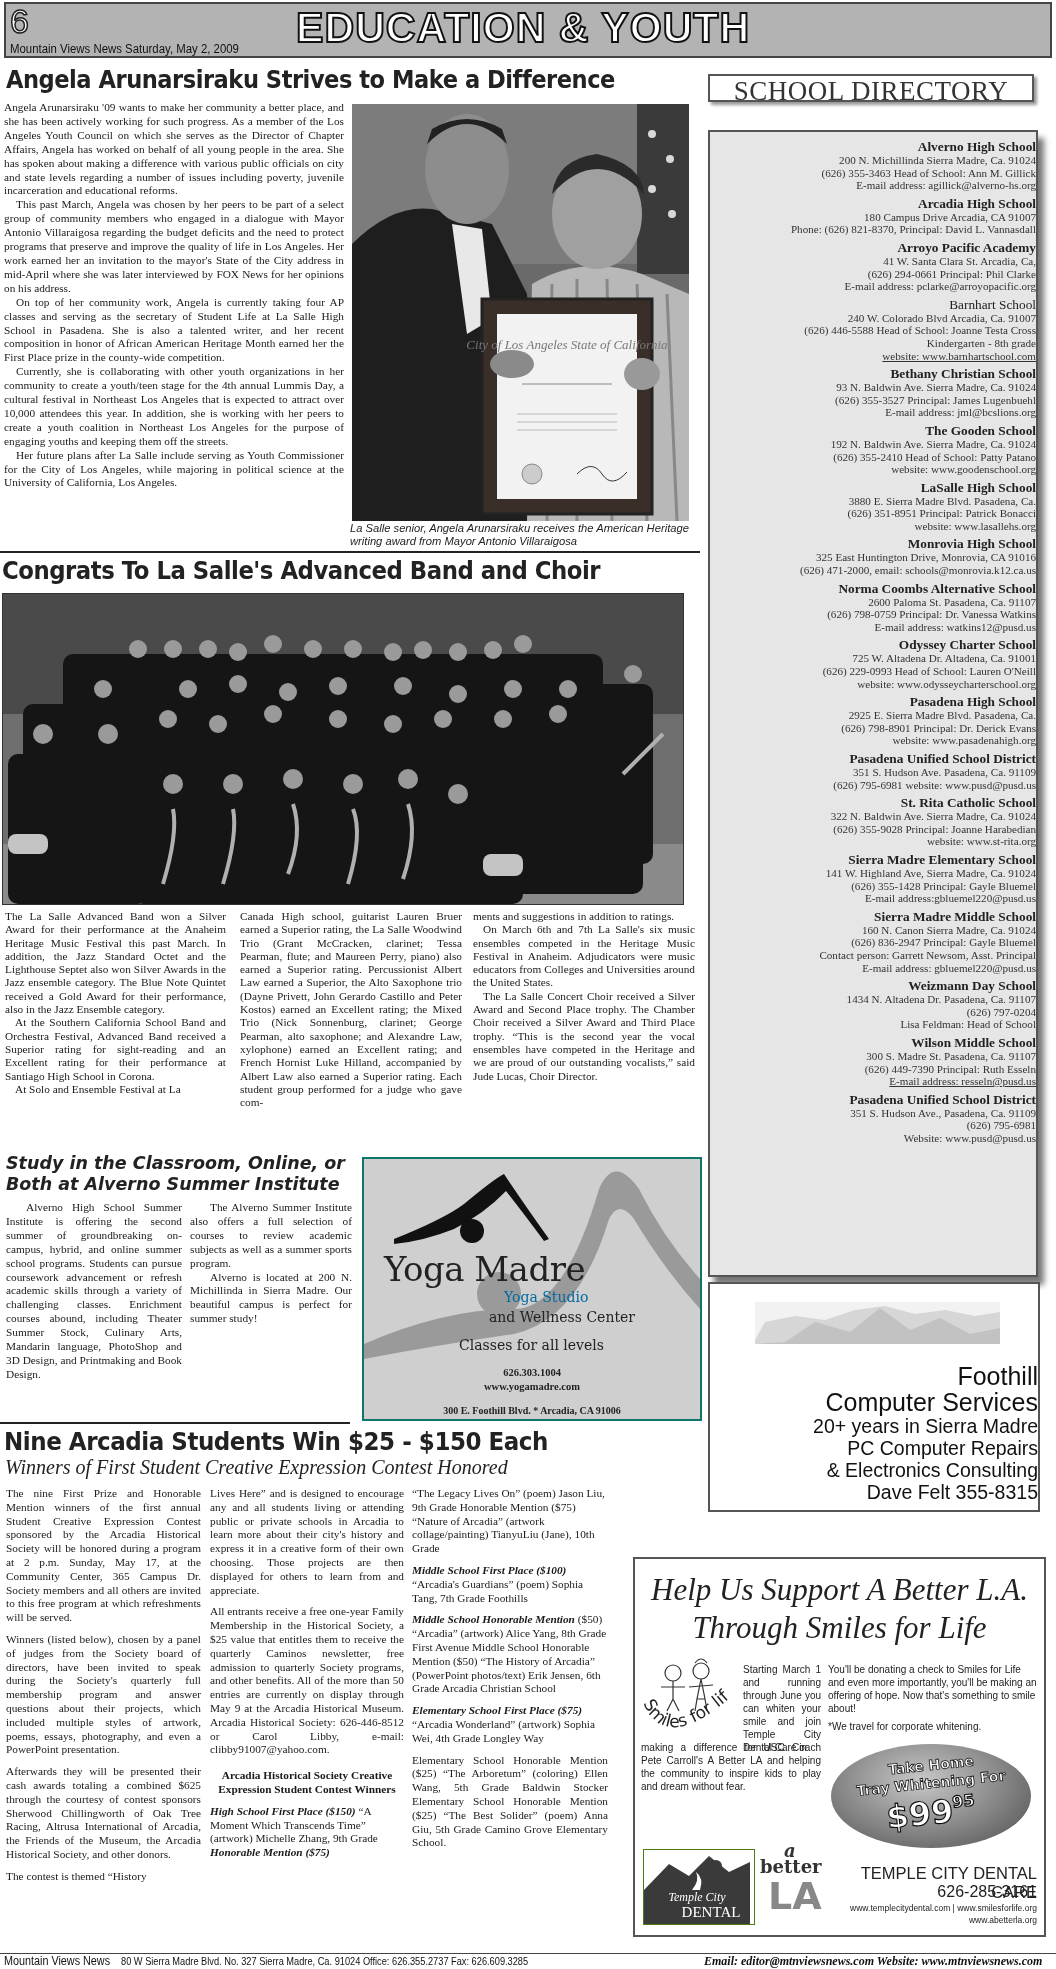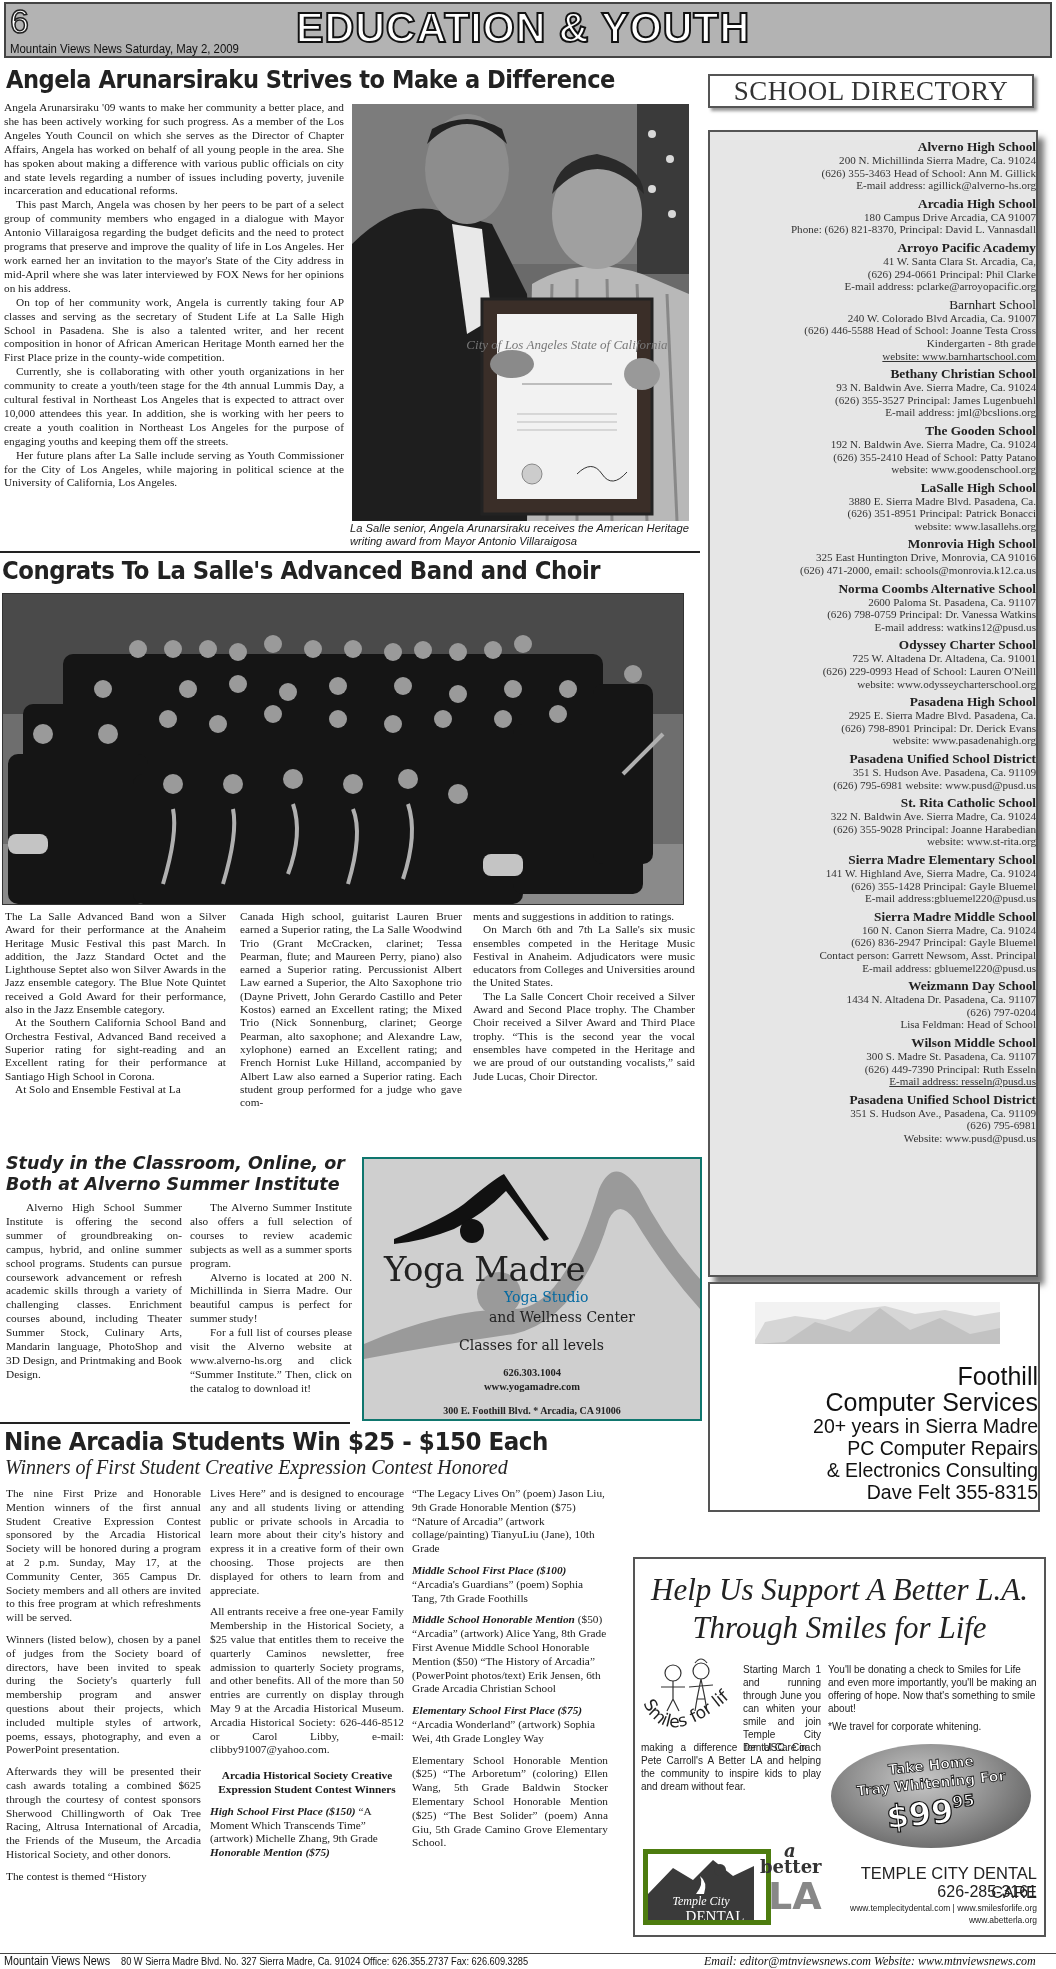--- a/index.html
+++ b/index.html
@@ -59,21 +59,21 @@
   .a4-col { top: 1487px; font-size: 11.3px; line-height: 13.8px; }
   .a4-col p { margin-bottom: 8px; }
   #a4-c1 { left: 6px; width: 195px; }
   #a4-c2 { left: 210px; width: 194px; }
   #a4-c3 { left: 412px; width: 196px; }
   .center { text-align: center; }
   .b { font-weight: 700; }
   .i { font-style: italic; }
 
   
-  #dir-title-box { left: 708px; top: 74px; width: 326px; height: 34px; border: 2px solid #555; background: #fff; box-shadow: 3px 3px 3px #999; }
+  #dir-title-box { left: 708px; top: 74px; width: 326px; height: 28px; border: 2px solid #555; background: #fff; box-shadow: 3px 3px 3px #999; }
   #dir-title { left: 0; top: 0; width: 322px; text-align: center; font-family: "Liberation Serif", serif; font-size: 27px; color: #333; letter-spacing: 0.5px; }
   #dir-box { left: 708px; top: 130px; width: 330px; height: 1147px; background: #e6e6e6; border: 2px solid #555; box-shadow: 6px 8px 6px #777; }
   #dir-list { position: absolute; left: 0; top: 8px; width: 326px; text-align: center; }
   .school { margin-bottom: 5px; text-align: right; }
   .school .name { font-family: "Liberation Serif", serif; font-weight: 700; font-size: 13.3px; line-height: 14px; color: #222; }
   .school .name.plain { font-weight: 400; }
   .school .line { font-family: "Liberation Serif", serif; font-size: 11.1px; line-height: 12.6px; color: #333; white-space: nowrap; }
   .school .line.u { text-decoration: underline; }
 
   
@@ -90,38 +90,38 @@
   #dental-p1 { left: 108px; top: 104px; width: 78px; font-family: "Liberation Sans", sans-serif; font-size: 10px; line-height: 13px; color: #222; text-align: justify; }
   #dental-p1b { left: 6px; top: 182px; width: 180px; font-family: "Liberation Sans", sans-serif; font-size: 10px; line-height: 13px; color: #222; text-align: justify; }
   #dental-p2 { left: 193px; top: 104px; width: 210px; font-family: "Liberation Sans", sans-serif; font-size: 10px; line-height: 13px; color: #222; }
   #dental-p3 { left: 193px; top: 162px; font-family: "Liberation Sans", sans-serif; font-size: 10px; color: #222; }
   #smiles-art { left: 2px; top: 96px; width: 104px; height: 96px; }
   #promo-oval { left: 196px; top: 185px; width: 200px; height: 104px; border-radius: 50%; background: radial-gradient(ellipse at 45% 35%, #c8c8c8 0%, #8a8a8a 50%, #4a4a4a 100%); }
   #promo-l1 { left: 0; top: 14px; width: 200px; text-align: center; font-family: "DejaVu Sans", sans-serif; font-weight: 700; font-size: 14px; line-height: 15px; color: #fff; -webkit-text-stroke: 0.8px #111; transform: rotate(-6deg); }
   #promo-l2 { left: 0; top: 32px; width: 200px; text-align: center; font-family: "DejaVu Sans", sans-serif; font-weight: 700; font-size: 14px; line-height: 15px; color: #fff; -webkit-text-stroke: 0.8px #111; transform: rotate(-6deg); }
   #promo-price { left: 0; top: 50px; width: 200px; text-align: center; font-family: "DejaVu Sans", sans-serif; font-weight: 700; font-size: 32px; color: #fff; -webkit-text-stroke: 1.2px #111; transform: rotate(-6deg); }
   #promo-price sup { font-size: 16px; vertical-align: 14px; }
-  #tcdc-logo { left: 8px; top: 290px; width: 128px; height: 76px; background: #fff; border: 5px solid #4d7c0f; overflow: hidden; }
+  #tcdc-logo { left: 8px; top: 290px; width: 112px; height: 76px; background: #fff; border: 1px solid #4d7c0f; overflow: hidden; }
   #tcdc-logo-l1 { left: 0; top: 40px; width: 106px; text-align: center; font-family: "Liberation Serif", serif; font-style: italic; font-size: 12px; color: #fff; }
   #tcdc-logo-l2 { left: 0; top: 54px; width: 106px; text-align: center; font-family: "Liberation Serif", serif; font-size: 15px; color: #fff; padding-left: 28px; }
   #abetterla { left: 125px; top: 285px; width: 60px; height: 80px; }
   #abetterla-a { left: 24px; top: -4px; font-family: "DejaVu Serif", serif; font-style: italic; font-weight: 700; font-size: 18px; color: #333; }
   #abetterla-better { left: 0; top: 12px; font-family: "DejaVu Serif", serif; font-weight: 700; font-size: 18px; color: #333; }
   #abetterla-la { left: 8px; top: 30px; font-family: "DejaVu Sans", sans-serif; font-weight: 700; font-size: 38px; color: #888; }
   #tcdc-name { left: 190px; top: 305px; width: 212px; text-align: right; font-family: "Liberation Sans", sans-serif; font-size: 16.5px; color: #222; }
   #tcdc-phone { left: 190px; top: 324px; width: 212px; text-align: right; font-family: "Liberation Sans", sans-serif; font-size: 16px; color: #222; }
   #tcdc-web1 { left: 160px; top: 344px; width: 242px; text-align: right; font-family: "Liberation Sans", sans-serif; font-size: 8.5px; color: #222; }
   #tcdc-web2 { left: 160px; top: 356px; width: 242px; text-align: right; font-family: "Liberation Sans", sans-serif; font-size: 8.5px; color: #222; }
 
   
   #footer-rule { left: 0; top: 1953px; width: 1056px; height: 1px; background: #444; }
   #footer { left: 4px; top: 1954px; width: 1050px; white-space: nowrap; font-size: 11px; color: #111; }
   #footer .pub { font-family: "Liberation Sans", sans-serif; font-size: 12px; transform: scaleX(0.9); display: inline-block; transform-origin: left; }
   #footer .addr { font-family: "Liberation Sans", sans-serif; font-size: 10.5px; margin-left: -4px; display: inline-block; transform: scaleX(0.88); transform-origin: left; }
-  #footer .contact { font-family: "Liberation Serif", serif; font-style: italic; font-weight: 400; font-size: 12px; position: absolute; left: 700px; top: 0; text-align: center; }
+  #footer .contact { font-family: "Liberation Serif", serif; font-style: italic; font-weight: 700; font-size: 12px; position: absolute; left: 700px; top: 0; text-align: center; }
 </style>
 </head>
 <body>
 
 <div id="masthead" class="abs">
   <div id="page-num" class="abs">6</div>
   <div id="mast-sub" class="abs">Mountain Views News  Saturday,  May 2, 2009</div>
   <div id="mast-title" class="abs">EDUCATION &amp; YOUTH</div>
 </div>
 
@@ -263,21 +263,20 @@
 <div id="a3-title" class="abs">
   <div>Study in the Classroom, Online, or</div>
   <div>Both at Alverno Summer Institute</div>
 </div>
 <div id="a3-c1" class="abs a3-col justify">
   <p class="indent">Alverno High School Summer Institute is offering the second summer of groundbreaking on-campus, hybrid, and online summer school programs. Students can pursue coursework advancement or refresh academic skills through a variety of challenging classes. Enrichment courses abound, including Theater Summer Stock, Culinary Arts, Mandarin language, PhotoShop and 3D Design, and Printmaking and Book Design.</p>
 </div>
 <div id="a3-c2" class="abs a3-col justify">
   <p class="indent">The Alverno Summer Institute also offers a full selection of courses to review academic subjects as well as a summer sports program.</p>
   <p class="indent">Alverno is located at 200 N. Michillinda in Sierra Madre. Our beautiful campus is perfect for summer study!</p>
-  <p class="indent">For a full list of courses please visit the Alverno website at www.alverno-hs.org and click “Summer Institute.” Then, click on the catalog to download it!</p>
 </div>
 <div id="rule-3" class="abs"></div>
 
 <div id="yoga-ad" class="abs">
   <svg class="abs" style="left:0;top:0" width="336" height="260" viewBox="0 0 336 260">
     <path d="M0 185 Q80 150 150 150 Q200 150 235 30 Q250 -5 275 30 Q300 80 336 120 L336 150 Q300 110 270 60 Q255 40 245 60 Q215 160 150 175 Q80 185 0 200 Z" fill="#9a9a9a"></path>
     <circle cx="135" cy="135" r="22" fill="#9a9a9a"></circle>
     <path d="M30 80 Q80 60 100 45 Q130 20 140 15 Q160 45 185 80 L180 82 Q160 55 142 32 Q120 55 90 70 Q60 82 30 85 Z" fill="#111"></path>
     <circle cx="108" cy="72" r="12" fill="#111"></circle>
   </svg>

